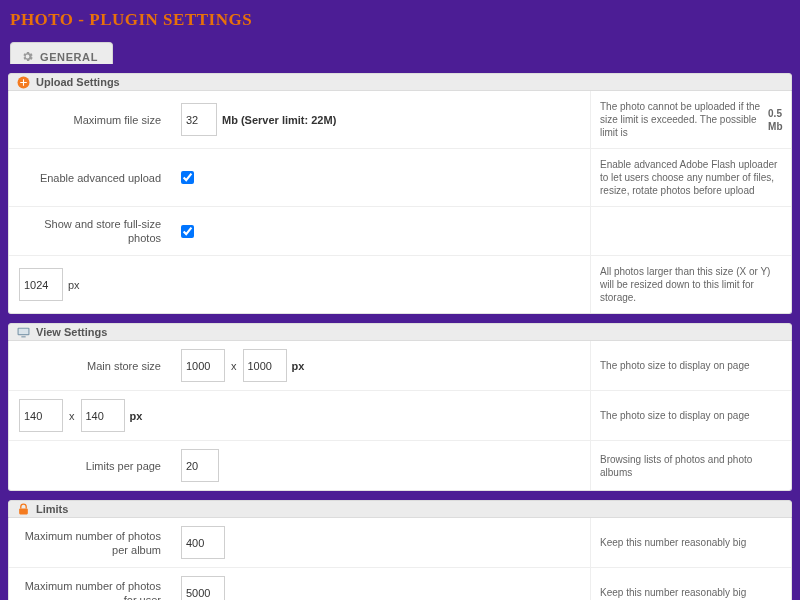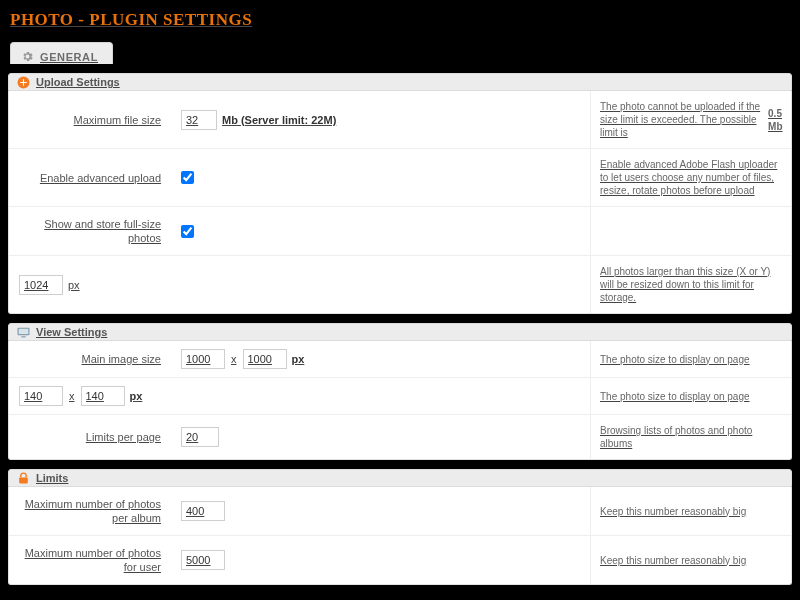--- a/index.html
+++ b/index.html
@@ -11,22 +11,21 @@
     background: #ffffff;
     font-family: "Liberation Sans", sans-serif;
     font-size: 11px;
     color: #444;
   }
   #page {
     position: relative;
     width: 800px;
     height: 600px;
     overflow: hidden;
-    background: #000000;
-    text-decoration: underline;
+    background: #4c1d95;
   }
 
   
   .page-title {
     font-family: "Liberation Serif", serif;
     font-weight: bold;
     font-size: 17px;
     letter-spacing: 0.5px;
     color: #e8710a;
     padding: 10px 0 0 10px;
@@ -119,21 +118,21 @@
     font-size: 10px;
     color: #666;
     line-height: 13px;
     display: flex;
     align-items: center;
   }
 
   input.txt {
     border: 1px solid #cfcfcf;
     background: #fff;
-    height: 20px;
+    height: 33px;
     padding: 1px 4px;
     font-family: "Liberation Sans", sans-serif;
     font-size: 11px;
     color: #333;
     outline: none;
   }
   .w-short { width: 36px; }
   .w-mid   { width: 44px; }
   .w-num   { width: 38px; }
   .unit { font-size: 11px; color: #444; }
@@ -218,21 +217,21 @@
           <rect x="1" y="3" width="22" height="14" rx="2" fill="#7b95a8"></rect>
           <rect x="3" y="5" width="18" height="10" fill="#d9e3ea"></rect>
           <rect x="8" y="19" width="8" height="2" fill="#7b95a8"></rect>
         </svg>
       </span>
       <span>View Settings</span>
     </div>
     <div class="section-body">
 
       <div class="row">
-        <div class="cell-label">Main image size</div>
+        <div class="cell-label">Main store size</div>
         <div class="cell-field">
           <input class="txt w-mid" type="text" value="1000" style="">
           <span class="sep">x</span>
           <input class="txt w-mid" type="text" value="1000" style="">
           <span class="unit-b">px</span>
         </div>
         <div class="cell-help">The photo size to display on page</div>
       </div>
 
       <div class="row">

